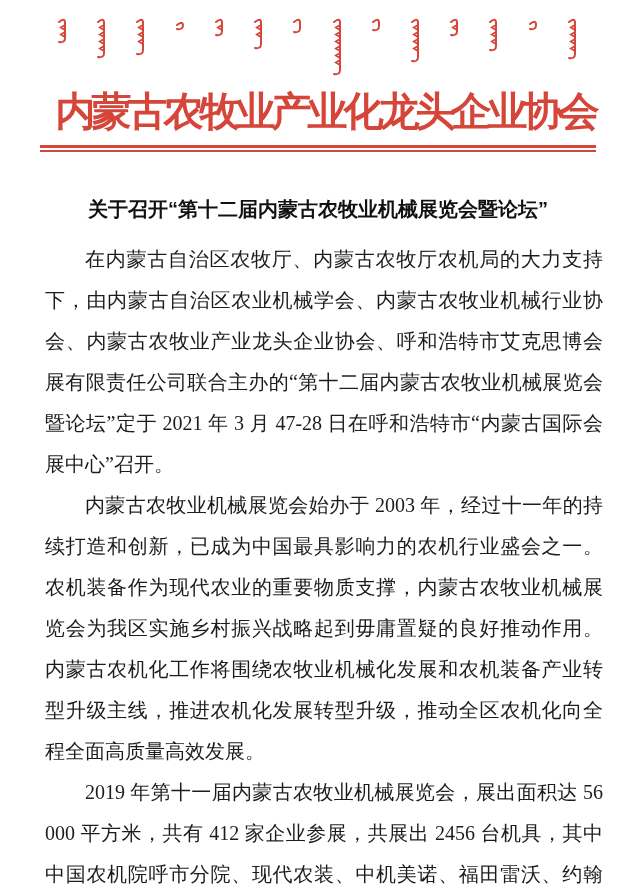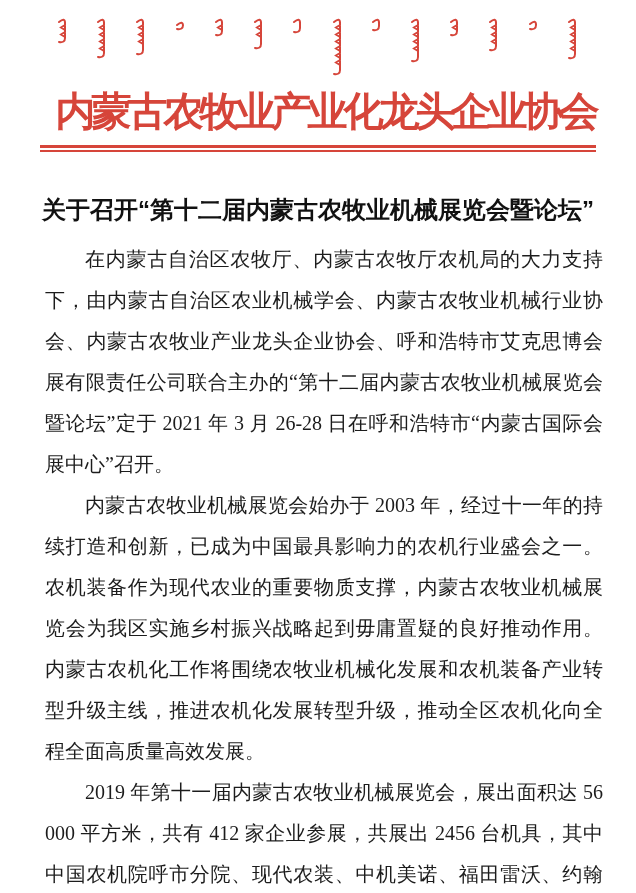--- a/index.html
+++ b/index.html
@@ -41,21 +41,21 @@
   .rule { margin: 10px 40px 0 40px; }
   .rule-thick { height: 3px;   background: #d6453a; }
   .rule-thin  { height: 1.5px; background: #d6453a; margin-top: 2px; }
   
   .doc-title {
     margin-top: 40px;
     padding: 0 6px;
     text-align: center;
     font-family: "Liberation Sans", sans-serif;
     font-weight: bold;
-    font-size: 24px;
+    font-size: 20px;
     line-height: 35px;
     color: #111111;
   }
   .doc-title .line { white-space: nowrap; }
   
   .salutation {
     margin: 20px 33px 0 45px;
     font-family: "Liberation Sans", sans-serif;
     font-weight: bold;
     font-size: 20px;
@@ -130,18 +130,18 @@
       <div class="rule-thin"></div>
     </div>
   </div>
 
   <div class="doc-title">
     <div class="line">关于召开“第十二届内蒙古农牧业机械展览会暨论坛”</div>
   </div>
 
 
   <div class="bodytext">
-    <p>在内蒙古自治区农牧厅、内蒙古农牧厅农机局的大力支持下，由内蒙古自治区农业机械学会、内蒙古农牧业机械行业协会、内蒙古农牧业产业龙头企业协会、呼和浩特市艾克思博会展有限责任公司联合主办的“第十二届内蒙古农牧业机械展览会暨论坛”定于 2021 年 3 月 26-28 日在呼和浩特市“内蒙古国际会展中心”召开。</p>
+    <p>在内蒙古自治区农牧厅、内蒙古农牧厅农机局的大力支持下，由内蒙古自治区农业机械学会、内蒙古农牧业机械行业协会、内蒙古农牧业产业龙头企业协会、呼和浩特市艾克思博会展有限责任公司联合主办的“第十二届内蒙古农牧业机械展览会暨论坛”定于 2021 年 3 月 47-28 日在呼和浩特市“内蒙古国际会展中心”召开。</p>
     <p>内蒙古农牧业机械展览会始办于 2003 年，经过十一年的持续打造和创新，已成为中国最具影响力的农机行业盛会之一。农机装备作为现代农业的重要物质支撑，内蒙古农牧业机械展览会为我区实施乡村振兴战略起到毋庸置疑的良好推动作用。内蒙古农机化工作将围绕农牧业机械化发展和农机装备产业转型升级主线，推进农机化发展转型升级，推动全区农机化向全程全面高质量高效发展。</p>
     <p>2019 年第十一届内蒙古农牧业机械展览会，展出面积达 56000 平方米，共有 412 家企业参展，共展出 2456 台机具，其中中国农机院呼市分院、现代农装、中机美诺、福田雷沃、约翰迪尔、中国一拖、常</p>
   </div>
 
 </div>
 
 </body></html>

